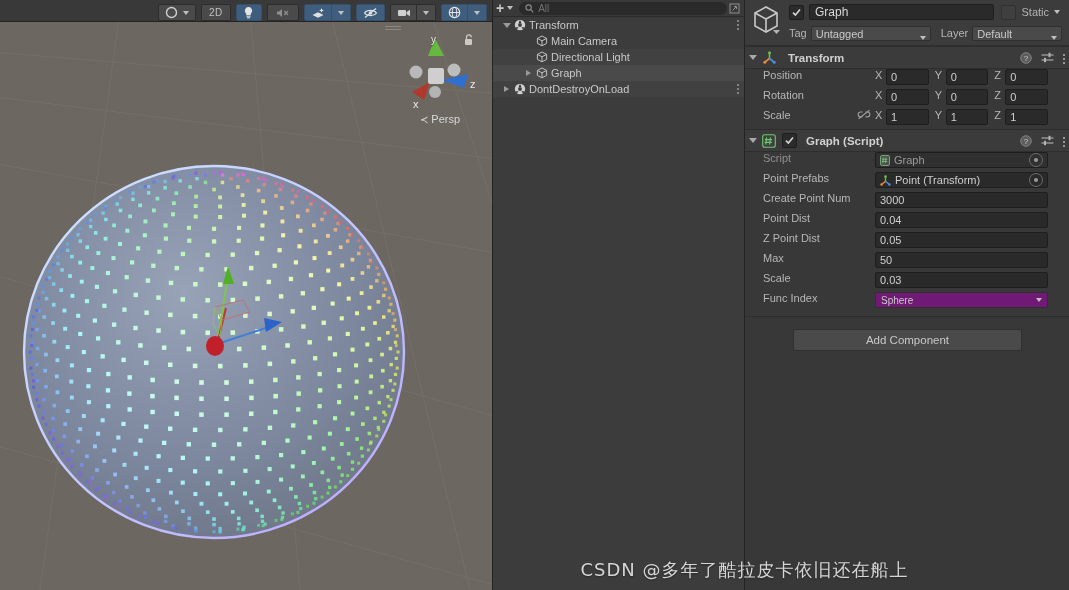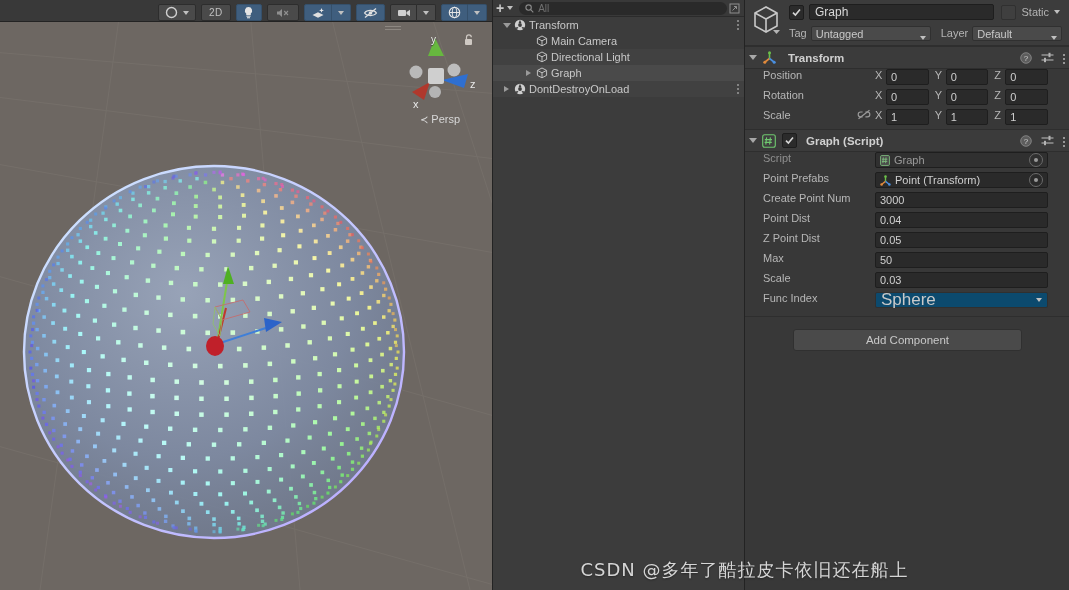--- a/index.html
+++ b/index.html
@@ -96,22 +96,22 @@
   .comp-tools{position:absolute;right:5px;top:0;height:21px;display:flex;align-items:center;gap:9px;}
 
   .row{height:20px;display:flex;align-items:flex-start;padding-left:18px;padding-right:22px;}
   .row .lab{color:#b6b6b6;font-size:11px;width:112px;flex:none;}
   .row .lab.dim{color:#8f8f8f;}
   .axis{color:#b6b6b6;font-size:11px;width:11px;flex:none;}
   .fld{height:16px;background:#2a2a2a;border:1px solid #1e1e1e;border-radius:2px;color:#cfcfcf;
        font-size:11px;padding:0 4px;display:flex;align-items:center;box-sizing:border-box;flex:1;}
   .fld.ro{background:#303030;color:#9a9a9a;}
   .fld.obj{justify-content:space-between;}
-  .dd{height:16px;background:#0c4a6e;border:1px solid #303030;border-radius:2px;color:#c9c9c9;
-      font-size:17px;padding:0 5px;display:flex;align-items:center;justify-content:space-between;
+  .dd{height:16px;background:#701a75;border:1px solid #303030;border-radius:2px;color:#c9c9c9;
+      font-size:10px;padding:0 5px;display:flex;align-items:center;justify-content:space-between;
       box-sizing:border-box;flex:1;}
   .picker{width:12px;height:12px;border-radius:50%;border:1px solid #6a6a6a;display:flex;
           align-items:center;justify-content:center;flex:none;margin-left:3px;}
   .picker i{width:4px;height:4px;border-radius:50%;background:#9a9a9a;display:block;}
   .linkicon{width:22px;display:flex;justify-content:center;align-items:center;flex:none;}
 
   #add-comp-wrap{padding:12px 0 0 0;display:flex;justify-content:center;border-top:1px solid #2e2e2e;margin-top:4px;}
   #add-comp{width:227px;height:20px;background:#4a4a4a;border:1px solid #303030;border-radius:3px;
             display:flex;align-items:center;justify-content:center;color:#c8c8c8;font-size:11.5px;}
 

